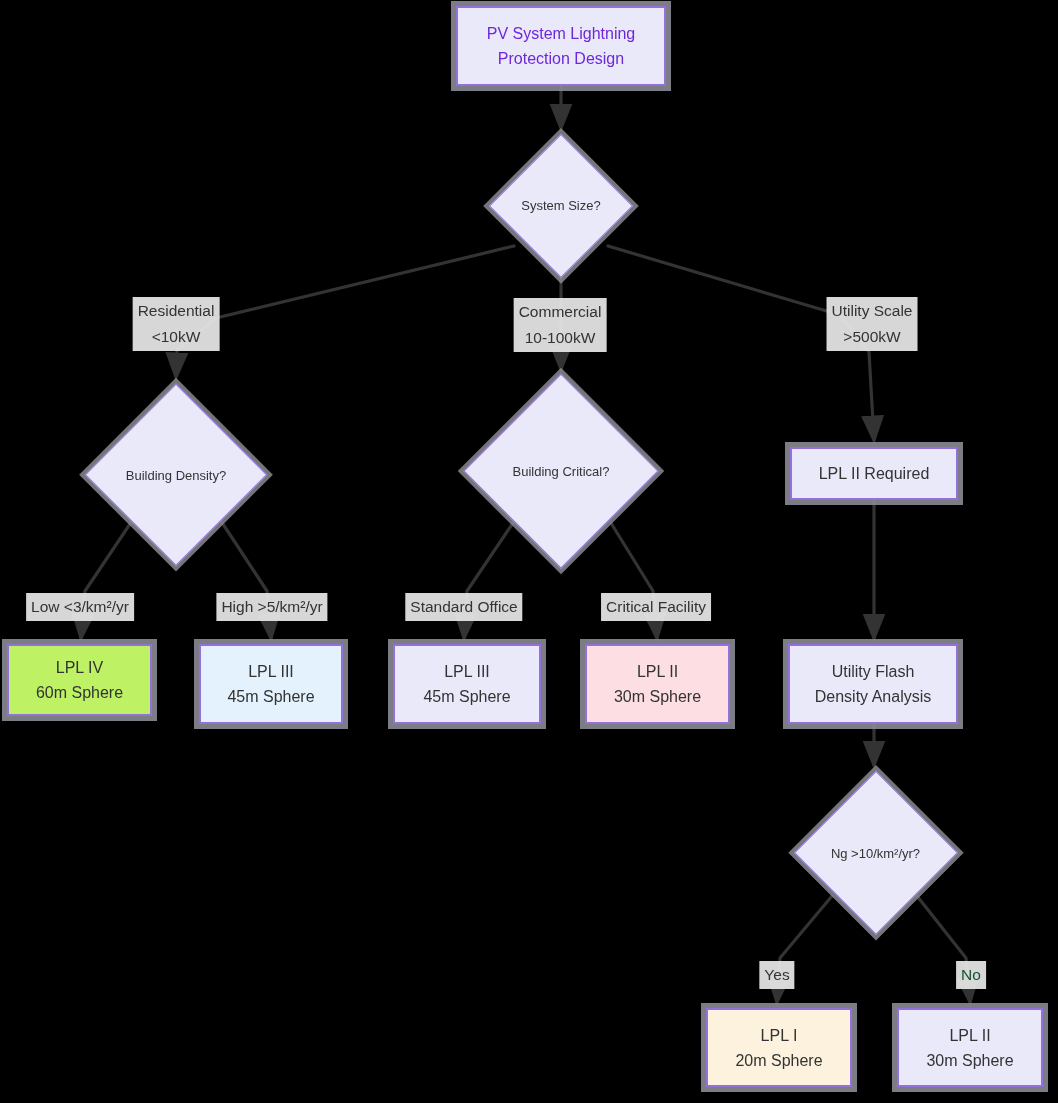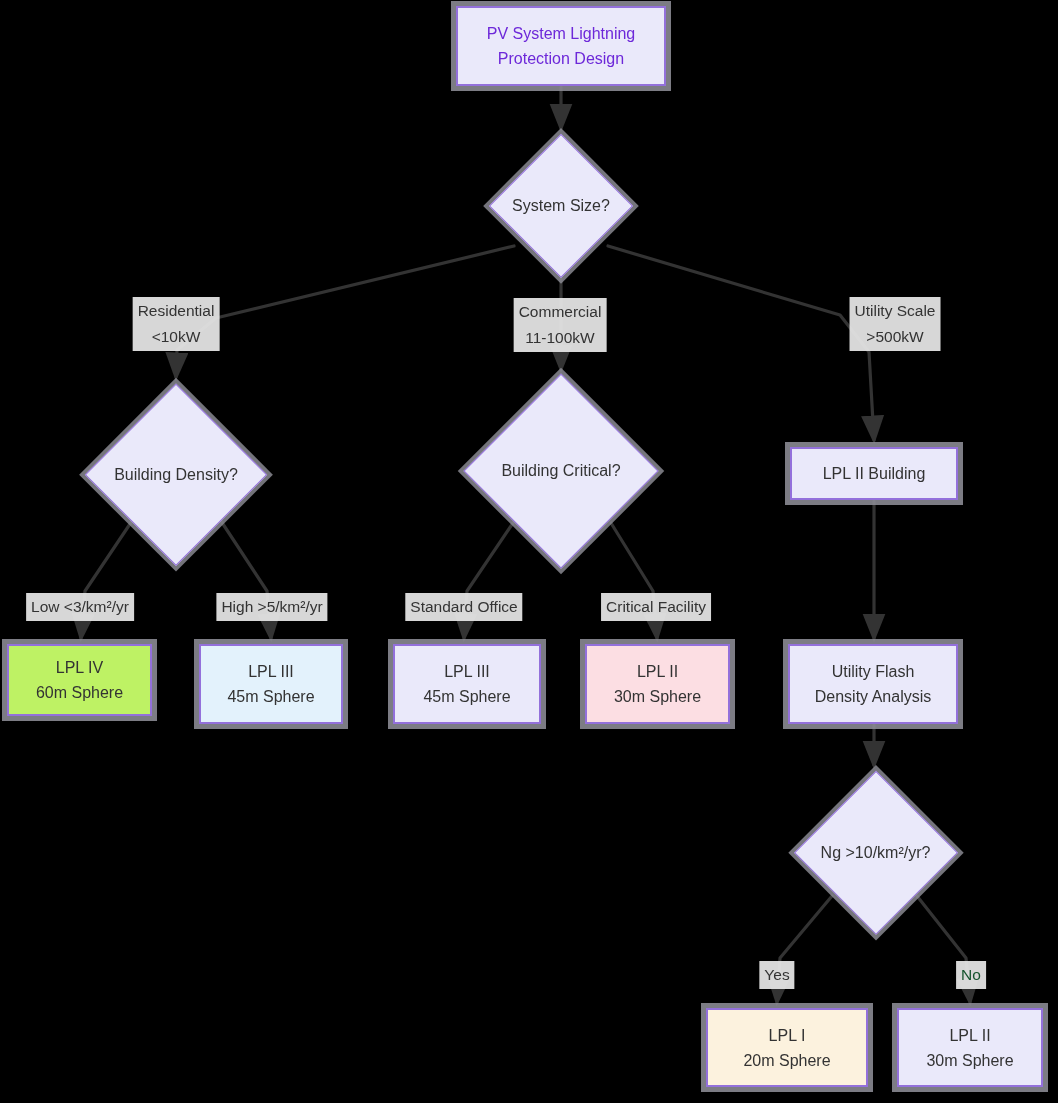--- a/index.html
+++ b/index.html
@@ -19,21 +19,21 @@
   .diamond{position:absolute;}
   .diamond .shape{
     position:absolute;left:50%;top:50%;
     transform:translate(-50%,-50%) rotate(45deg);
     box-sizing:border-box;border:1.5px solid #9370DB;
     box-shadow:0 0 0 4px rgba(141,141,150,0.82);
   }
   .diamond .dlabel{
     position:absolute;left:0;top:0;right:0;bottom:0;
     display:flex;align-items:center;justify-content:center;
-    color:#333;font-size:16px;text-align:center;white-space:pre-line;
+    color:#333;font-size:13px;text-align:center;white-space:pre-line;
   }
   .edge-label{
     position:absolute;transform:translate(-50%,-50%);
     color:#333;font-size:15.5px;line-height:26px;padding:1px 5px;
     text-align:center;white-space:pre-line;
   }
 </style>
 </head>
 <body>
 
@@ -68,21 +68,21 @@
       </div>
       <div class="diamond" style="left: 85px; top: 383px; width: 182px; height: 184px;">
         <div class="shape" style="width: 129.399px; height: 129.399px; background: rgb(234, 233, 250); border-color: rgb(147, 112, 219);"></div>
         <div class="dlabel" style="color: rgb(51, 51, 51);">Building Density?</div>
       </div>
       <div class="diamond" style="left: 462px; top: 375px; width: 198px; height: 192px;">
         <div class="shape" style="width: 137.885px; height: 137.885px; background: rgb(234, 233, 250); border-color: rgb(147, 112, 219);"></div>
         <div class="dlabel" style="color: rgb(51, 51, 51);">Building Critical?</div>
       </div>
       <div class="node-rect" style="left: 790px; top: 447px; width: 168px; height: 53px; background: rgb(234, 233, 250); border-color: rgb(147, 112, 219); color: rgb(51, 51, 51);">
-        <span class="nlabel">LPL II Building</span>
+        <span class="nlabel">LPL II Required</span>
       </div>
       <div class="node-rect" style="left: 7px; top: 644px; width: 145px; height: 72px; background: #bef264; border-color: rgb(147, 112, 219); color: rgb(51, 51, 51);">
         <span class="nlabel">LPL IV
 60m Sphere</span>
       </div>
       <div class="node-rect" style="left: 199px; top: 644px; width: 144px; height: 80px; background: rgb(227, 242, 252); border-color: rgb(147, 112, 219); color: rgb(51, 51, 51);">
         <span class="nlabel">LPL III
 45m Sphere</span>
       </div>
       <div class="node-rect" style="left: 393px; top: 644px; width: 148px; height: 80px; background: rgb(234, 233, 250); border-color: rgb(147, 112, 219); color: rgb(51, 51, 51);">
@@ -94,35 +94,35 @@
 30m Sphere</span>
       </div>
       <div class="node-rect" style="left: 788px; top: 644px; width: 170px; height: 80px; background: rgb(234, 233, 250); border-color: rgb(147, 112, 219); color: rgb(51, 51, 51);">
         <span class="nlabel">Utility Flash
 Density Analysis</span>
       </div>
       <div class="diamond" style="left: 792px; top: 772px; width: 167px; height: 162px;">
         <div class="shape" style="width: 116.318px; height: 116.318px; background: rgb(234, 233, 250); border-color: rgb(147, 112, 219);"></div>
         <div class="dlabel" style="color: rgb(51, 51, 51);">Ng &gt;10/km²/yr?</div>
       </div>
-      <div class="node-rect" style="left: 706px; top: 1008px; width: 162px; height: 79px; background: rgb(252, 242, 222); border-color: rgb(147, 112, 219); color: rgb(51, 51, 51);">
+      <div class="node-rect" style="left: 706px; top: 1008px; width: 146px; height: 79px; background: rgb(252, 242, 222); border-color: rgb(147, 112, 219); color: rgb(51, 51, 51);">
         <span class="nlabel">LPL I
 20m Sphere</span>
       </div>
       <div class="node-rect" style="left: 897px; top: 1008px; width: 146px; height: 79px; background: rgb(234, 233, 250); border-color: rgb(147, 112, 219); color: rgb(51, 51, 51);">
         <span class="nlabel">LPL II
 30m Sphere</span>
       </div>
     </div>
   <div id="label-layer">
       <div class="edge-label" style="left: 176px; top: 324px; background: rgba(231, 231, 231, 0.93); color: rgb(51, 51, 51);">Residential
 &lt;10kW</div>
       <div class="edge-label" style="left: 560px; top: 325px; background: rgba(231, 231, 231, 0.93); color: rgb(51, 51, 51);">Commercial
-11-100kW</div>
-      <div class="edge-label" style="left: 872px; top: 324px; background: rgba(231, 231, 231, 0.93); color: rgb(51, 51, 51); margin-left: 23px;">Utility Scale
+10-100kW</div>
+      <div class="edge-label" style="left: 872px; top: 324px; background: rgba(231, 231, 231, 0.93); color: rgb(51, 51, 51);">Utility Scale
 &gt;500kW</div>
       <div class="edge-label" style="left: 80px; top: 607px; background: rgba(231, 231, 231, 0.93); color: rgb(51, 51, 51);">Low &lt;3/km²/yr</div>
       <div class="edge-label" style="left: 272px; top: 607px; background: rgba(231, 231, 231, 0.93); color: rgb(51, 51, 51);">High &gt;5/km²/yr</div>
       <div class="edge-label" style="left: 464px; top: 607px; background: rgba(231, 231, 231, 0.93); color: rgb(51, 51, 51);">Standard Office</div>
       <div class="edge-label" style="left: 656px; top: 607px; background: rgba(231, 231, 231, 0.93); color: rgb(51, 51, 51);">Critical Facility</div>
       <div class="edge-label" style="left: 777px; top: 975px; background: rgba(231, 231, 231, 0.93); color: rgb(51, 51, 51);">Yes</div>
       <div class="edge-label" style="left: 971px; top: 975px; background: rgba(231, 231, 231, 0.93); color: #14532d;">No</div>
     </div>
 </div>
 

